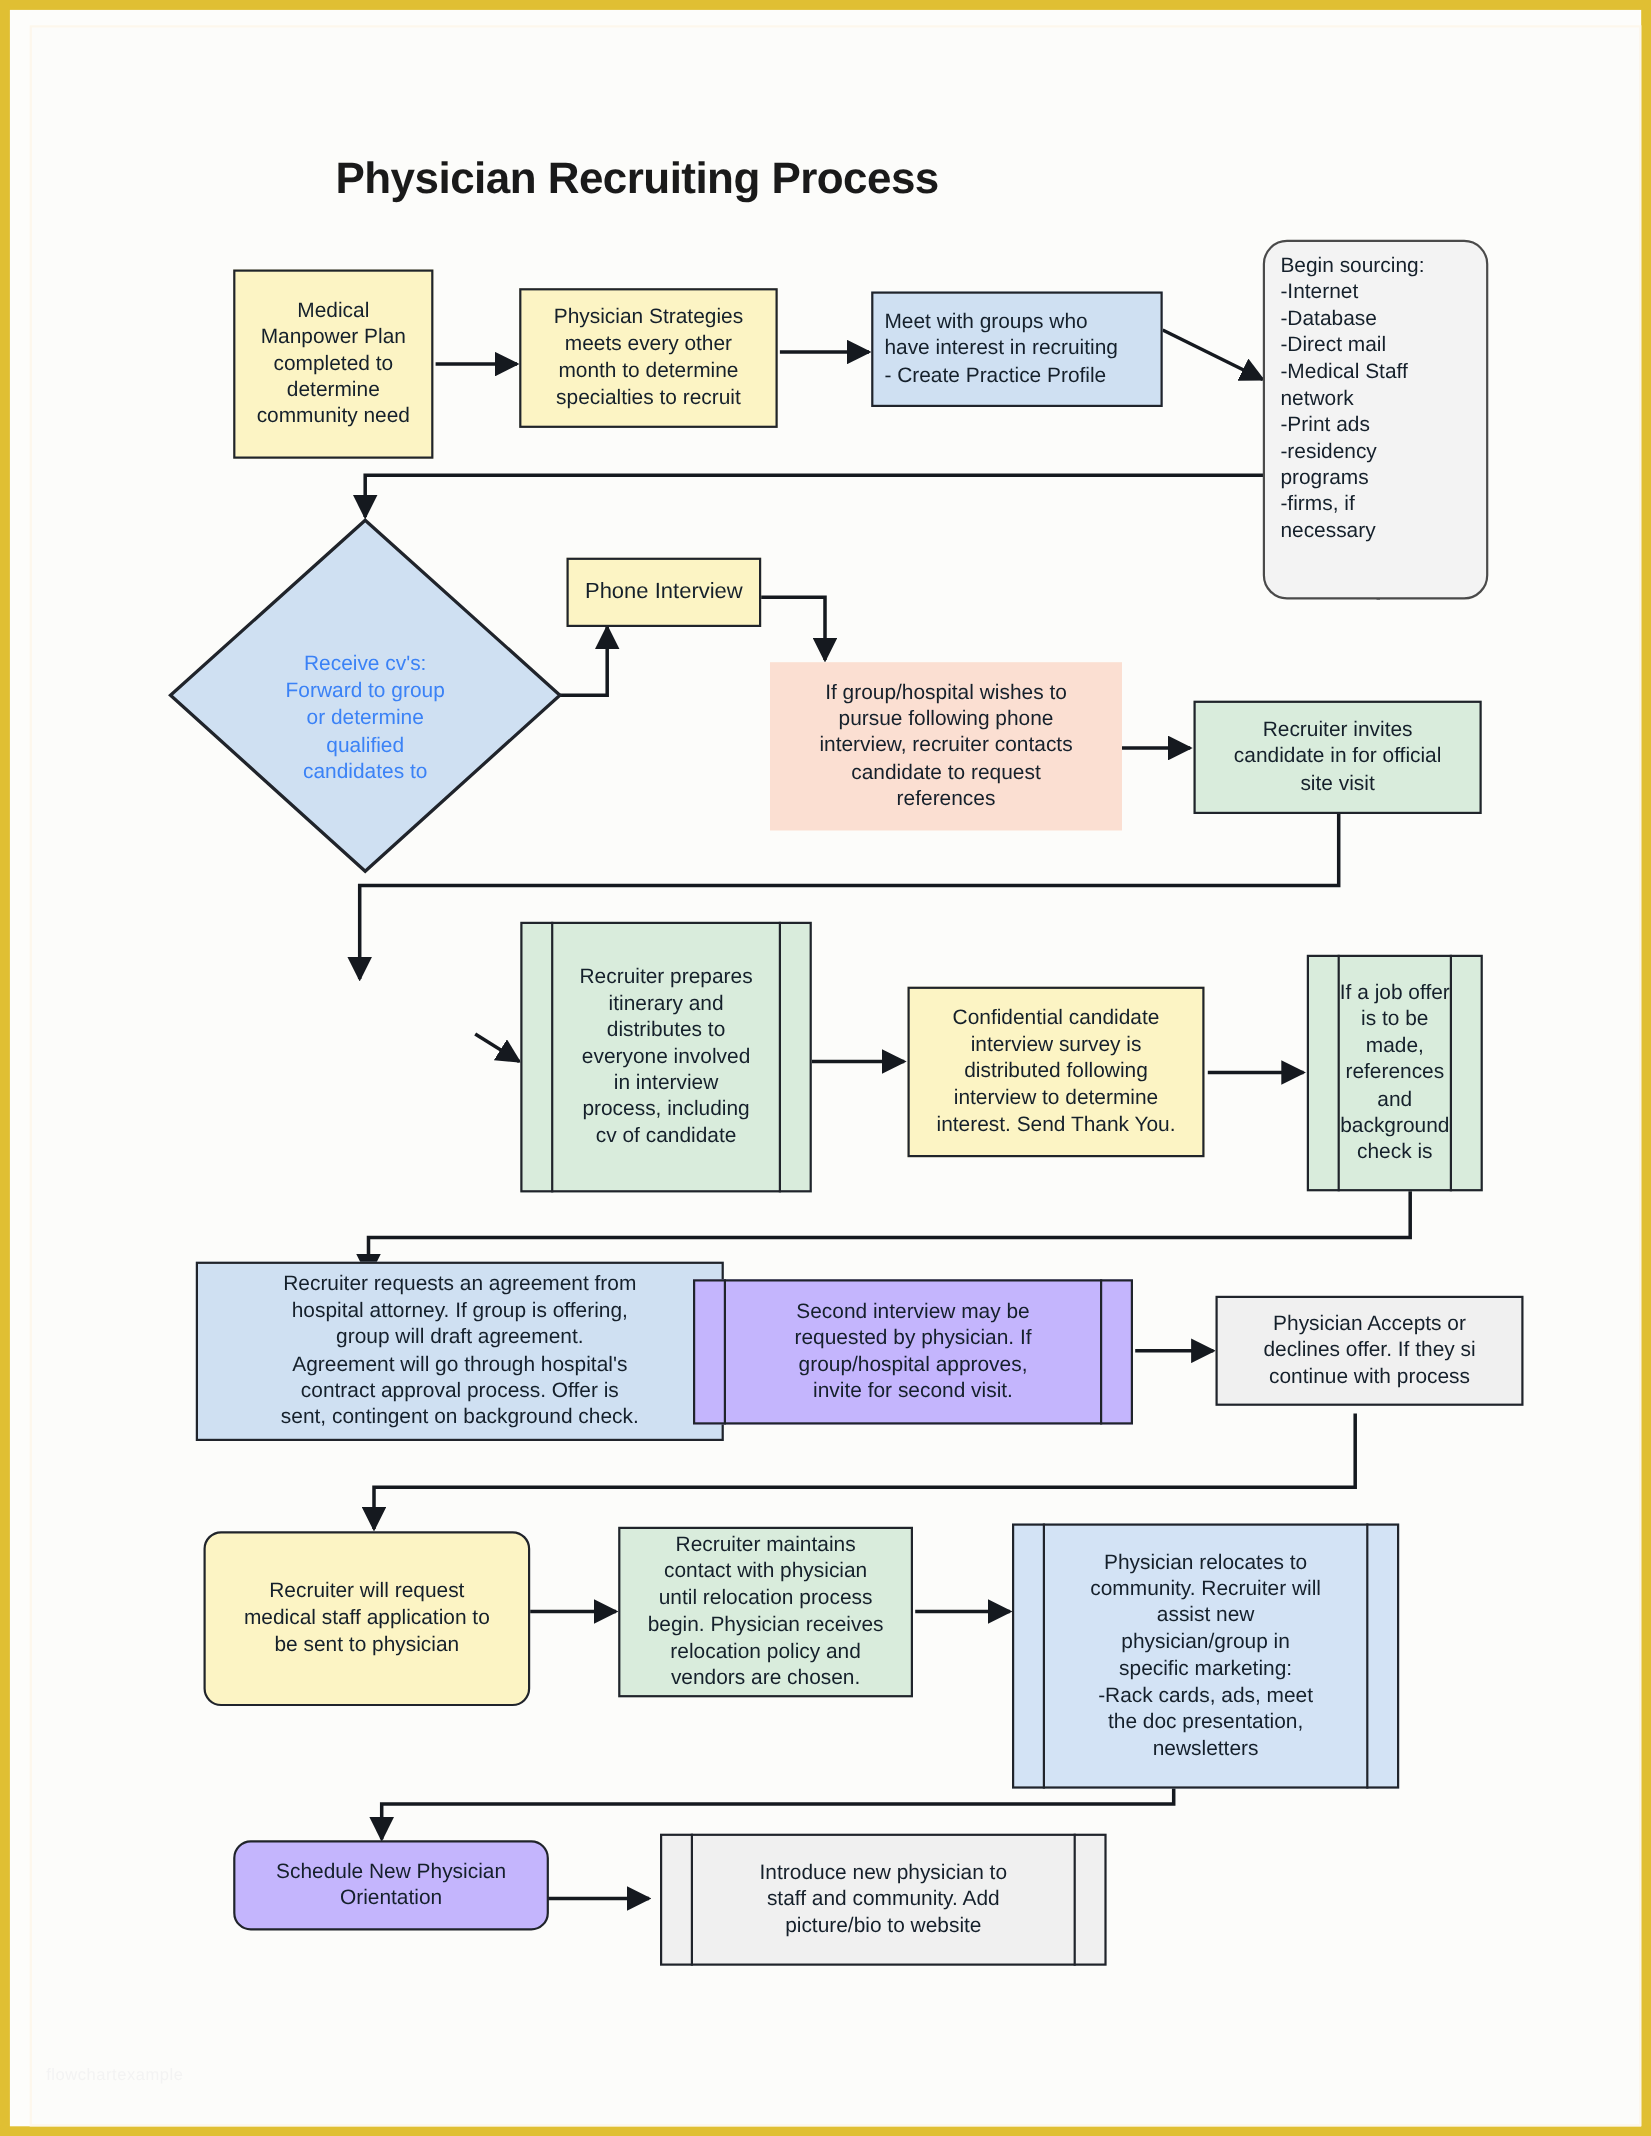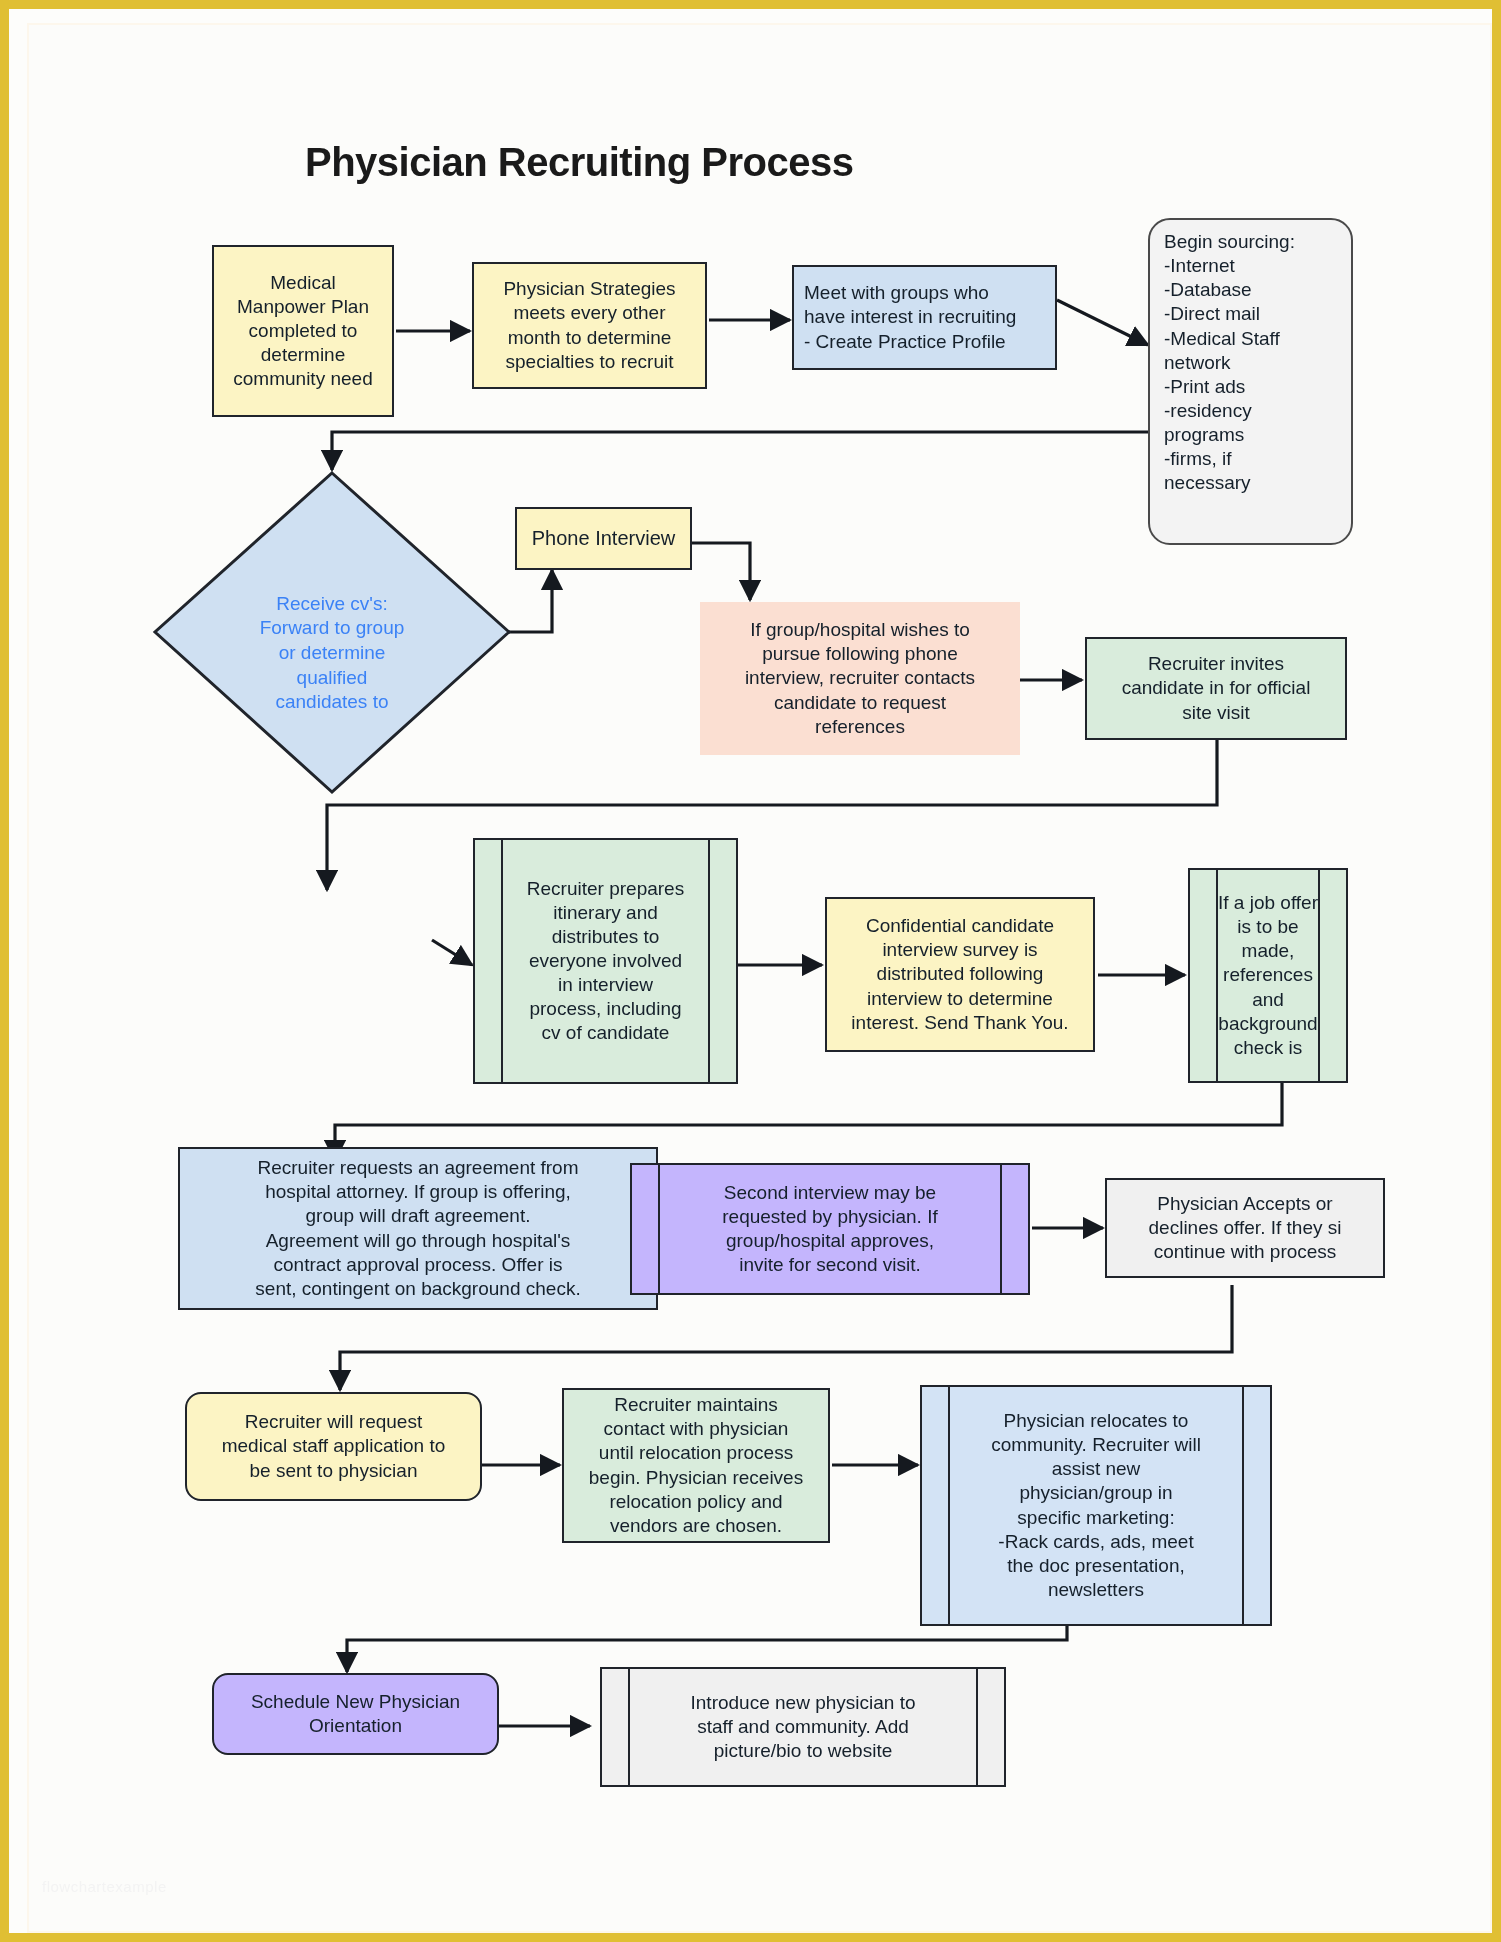--- a/index.html
+++ b/index.html
@@ -300,21 +300,21 @@
 group/hospital approves,
 invite for second visit.</span>
   </div>
 
   <div class="node fill-gray" id="node-physician-accepts" style="left:1105px; top:1178px; width:280px; height:100px; font-size:19px; overflow:hidden;">
     <span class="txt">Physician Accepts or
 declines offer.  If they si
 continue with process</span>
   </div>
 
-  <div class="node fill-yellow rounded" id="node-medical-staff-application" style="left:185px; top:1392px; width:297px; height:109px; font-size:19px;">
+  <div class="node fill-yellow rounded" id="node-medical-staff-application" style="left:185px; top:1392px; width:297px; height:159px; font-size:19px;">
     <span class="txt">Recruiter will request
 medical staff application to
 be sent to physician</span>
   </div>
 
   <div class="node fill-green" id="node-recruiter-maintains-contact" style="left:562px; top:1388px; width:268px; height:155px; font-size:19px;">
     <span class="txt">Recruiter maintains
 contact with physician
 until relocation process
 begin.  Physician receives

